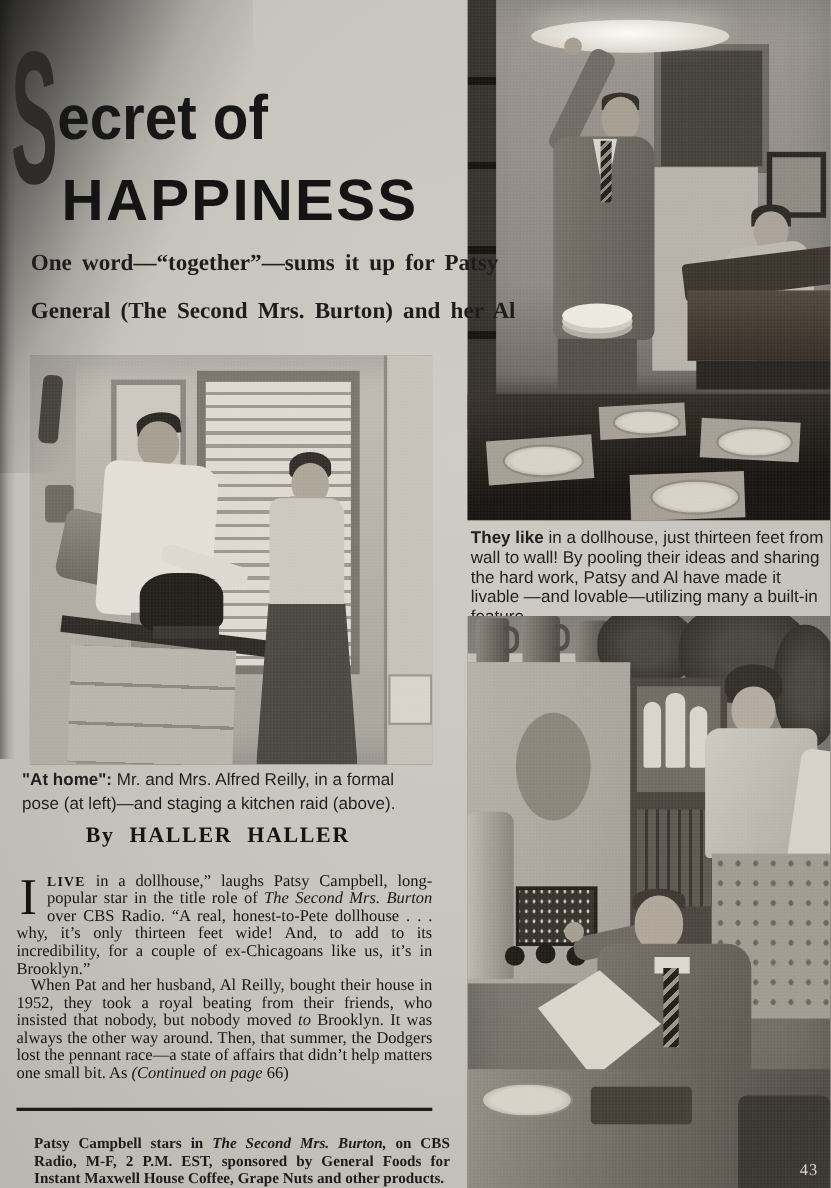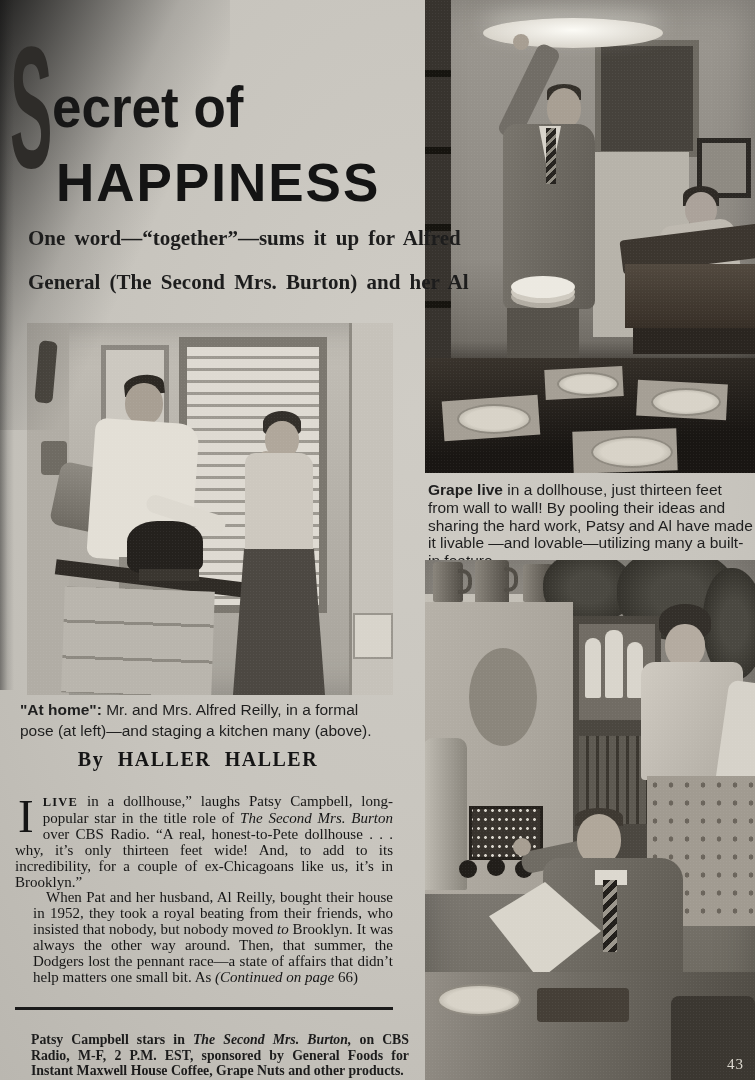--- a/index.html
+++ b/index.html
@@ -49,21 +49,21 @@
   .cap-left{left:20px;top:699px;width:362px;font-size:15.5px;line-height:21px;}
   .caption b{font-weight:bold;}
 
   .byline{position:absolute;left:15px;top:748px;width:366px;margin:0;text-align:center;
     font-size:20px;font-weight:bold;letter-spacing:1.5px;word-spacing:7px;color:#151515;}
 
   
   .article{position:absolute;left:15px;top:794px;width:378px;z-index:3;
     font-size:15px;line-height:15.9px;text-align:justify;color:#161616;}
   .article p{margin:0;}
-  .article .p2{text-indent:13px;margin-left:18px;}
+  .article .p2{text-indent:13px;}
   .dropcap-i{float:left;font-size:47px;line-height:42px;padding:1px 9px 0 3px;color:#141414;}
   .sc{font-size:12.5px;letter-spacing:1.2px;font-weight:bold;}
   .it{font-style:italic;}
 
   .rule{position:absolute;left:15px;top:1007px;width:378px;height:3px;background:#1b1b1b;z-index:3;}
   .credit{position:absolute;left:15px;top:1016px;width:378px;margin:16px;z-index:3;
     font-size:13.8px;line-height:15.6px;font-weight:bold;text-align:justify;color:#1c1c1c;}
 
   .pagenum{position:absolute;right:11px;bottom:7px;z-index:4;color:#ddd9d0;
     font-family:"Liberation Serif", serif;font-size:15px;letter-spacing:1px;}
@@ -82,21 +82,21 @@
 <body>
 
 <div class="page">
 
   <div class="shadow-wedge"></div>
   <div class="shadow-edge"></div>
 
   <span class="dropcap-s">S</span>
   <div class="title-line1">ecret of</div>
   <div class="title-line2">HAPPINESS</div>
-  <p class="deck l1">One word—“together”—sums it up for Alfred</p>
+  <p class="deck l1">One word—“together”—sums it up for Patsy</p>
   <p class="deck l2">General (The Second Mrs. Burton) and her Al</p>
 
   <figure class="ph ph-dining">
     <div style="left:0;top:0;width:26px;height:390px;background:repeating-linear-gradient(180deg,#37332e 0 70px,#16140f 70px 77px);"></div>
     <div style="left:170px;top:40px;width:92px;height:105px;background:#46423c;border:6px solid #6e6a62;"></div>
     <div style="left:168px;top:152px;width:96px;height:185px;background:#b7b3aa;"></div>
     <div style="left:272px;top:138px;width:44px;height:50px;background:#8e8a82;border:5px solid #2b2824;"></div>
     <div style="left:58px;top:18px;width:180px;height:30px;border-radius:50%;background:radial-gradient(ellipse at 50% 40%, #fcfbf6, #dad6cd 70%, #bab6ad);box-shadow:0 -10px 22px rgba(250,250,240,0.35);"></div>
     <div style="left:92px;top:42px;width:24px;height:100px;background:#716d66;transform:rotate(26deg);border-radius:8px;"></div>
     <div style="left:88px;top:34px;width:16px;height:16px;border-radius:50%;background:#a79e92;"></div>
@@ -118,21 +118,21 @@
     <div class="mat" style="left:18px;top:398px;width:96px;height:40px;transform:rotate(-4deg);"></div>
     <div class="plate" style="left:32px;top:404px;width:70px;height:26px;"></div>
     <div class="mat" style="left:120px;top:368px;width:78px;height:30px;transform:rotate(-3deg);"></div>
     <div class="plate" style="left:132px;top:372px;width:58px;height:20px;"></div>
     <div class="mat" style="left:212px;top:382px;width:90px;height:36px;transform:rotate(3deg);"></div>
     <div class="plate" style="left:226px;top:388px;width:66px;height:24px;"></div>
     <div class="mat" style="left:148px;top:430px;width:104px;height:42px;transform:rotate(-2deg);"></div>
     <div class="plate" style="left:166px;top:436px;width:78px;height:28px;"></div>
   </figure>
 
-  <p class="caption cap-right"><b>Grape live</b><span> in a dollhouse, just thirteen feet from wall to wall!  By pooling their ideas and sharing the hard work, Patsy and Al have made it livable —and lovable—utilizing many a built-in feature.</span></p>
+  <p class="caption cap-right"><b>They like</b><span> in a dollhouse, just thirteen feet from wall to wall!  By pooling their ideas and sharing the hard work, Patsy and Al have made it livable —and lovable—utilizing many a built-in feature.</span></p>
 
   <figure class="ph ph-kitchen">
     <div style="left:0;top:0;width:42px;height:372px;background:#b1ada5;"></div>
     <div style="left:10px;top:18px;width:18px;height:62px;background:#4a463f;border-radius:6px;transform:rotate(5deg);"></div>
     <div style="left:14px;top:118px;width:26px;height:34px;background:#6f6b63;border-radius:4px;"></div>
     <div style="left:28px;top:142px;width:48px;height:64px;background:linear-gradient(#8e8a82,#6e6a62);border-radius:10px;transform:rotate(12deg);"></div>
     <div style="left:74px;top:22px;width:58px;height:100px;background:#ccc8c0;border:5px solid #8b8780;"></div>
     <div style="left:152px;top:14px;width:132px;height:258px;background:repeating-linear-gradient(180deg,#dedad2 0 9px,#9d9991 9px 12px);border:8px solid #7b776f;border-top-width:10px;"></div>
     <div style="left:97px;top:52px;width:40px;height:20px;background:#2c2823;border-radius:50% 50% 0 0;transform:rotate(-6deg);"></div>
     <div style="left:98px;top:60px;width:38px;height:42px;background:#a89f93;border-radius:48%;"></div>
@@ -145,21 +145,21 @@
     <div style="left:36px;top:266px;width:150px;height:106px;background:repeating-linear-gradient(180deg,#b9b5ad 0 33px,#8d8981 33px 36px);transform:rotate(2deg);"></div>
     <div style="left:236px;top:88px;width:38px;height:24px;background:#332f2a;border-radius:50% 50% 20% 20%;"></div>
     <div style="left:238px;top:98px;width:34px;height:38px;background:#b0a79b;border-radius:48%;"></div>
     <div style="left:232px;top:128px;width:14px;height:14px;background:#b0a79b;border-radius:50%;"></div>
     <div style="left:218px;top:130px;width:68px;height:100px;background:#cdc8bf;border-radius:10px 14px 4px 4px;"></div>
     <div style="left:206px;top:226px;width:92px;height:146px;background:#4c4842;clip-path:polygon(12% 0,88% 0,100% 100%,0 100%);"></div>
     <div style="left:322px;top:0;width:44px;height:372px;background:#c6c2ba;border-left:3px solid #8e8a82;"></div>
     <div style="left:326px;top:290px;width:36px;height:42px;background:#d8d4cb;border:2px solid #9a968e;"></div>
   </figure>
 
-  <p class="caption cap-left"><b>"At home":</b><span> Mr. and Mrs. Alfred Reilly, in a formal pose (at left)—and staging a kitchen many (above).</span></p>
+  <p class="caption cap-left"><b>"At home":</b><span> Mr. and Mrs. Alfred Reilly, in a formal pose (at left)—and staging a kitchen raid (above).</span></p>
 
   <h3 class="byline">By HALLER HALLER</h3>
 
   <div class="article">
     <p class="p1"><span class="dropcap-i">I</span><span class="sc">LIVE</span><span> in a dollhouse,” laughs Patsy Campbell, long-popular star in the title role of </span><span class="it">The Second Mrs. Burton</span><span> over CBS Radio. “A real, honest-to-Pete dollhouse . . . why, it’s only thirteen feet wide! And, to add to its incredibility, for a couple of ex-Chicagoans like us, it’s in Brooklyn.”</span></p>
     <p class="p2"><span>When Pat and her husband, Al Reilly, bought their house in 1952, they took a royal beating from their friends, who insisted that nobody, but nobody moved </span><span class="it">to</span><span> Brooklyn. It was always the other way around. Then, that summer, the Dodgers lost the pennant race—a state of affairs that didn’t help matters one small bit. As </span><span class="it">(Continued on page</span><span> 66)</span></p>
   </div>
 
   <div class="rule"></div>
 

